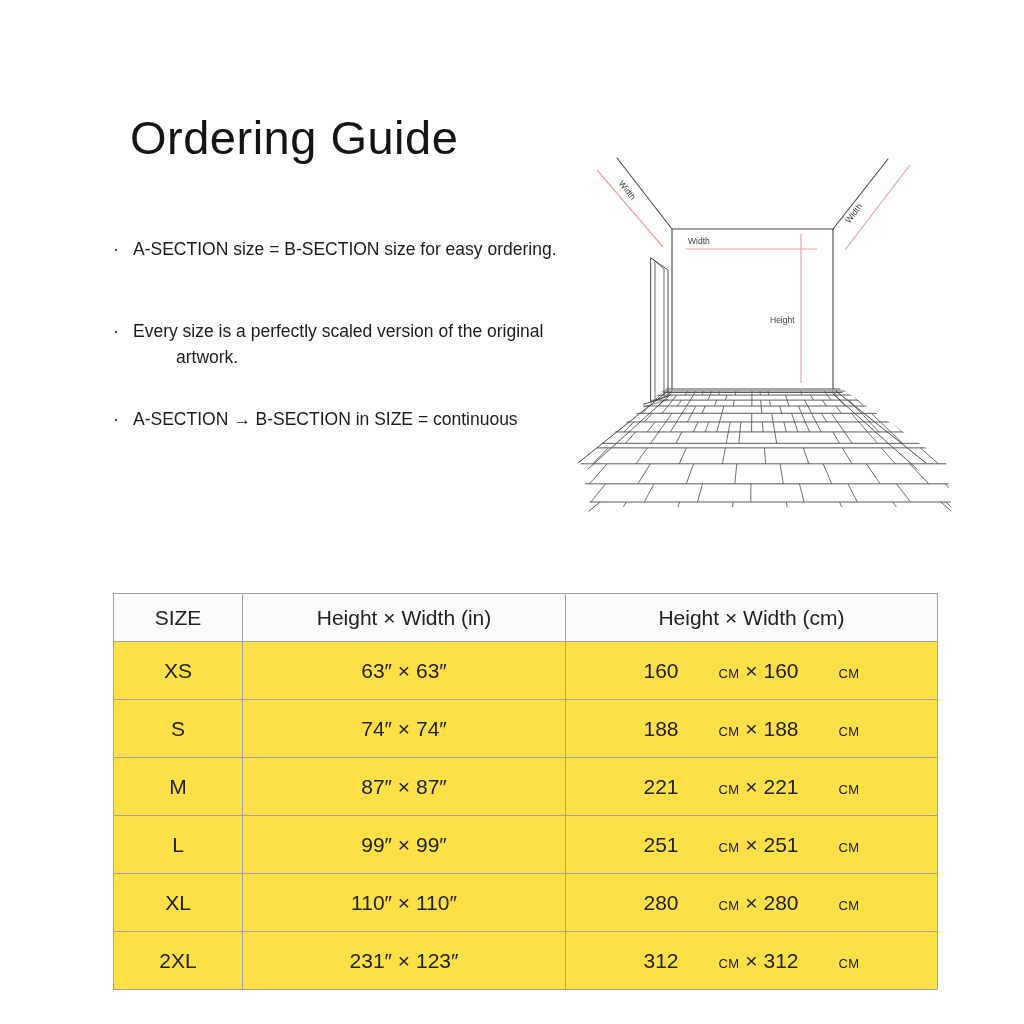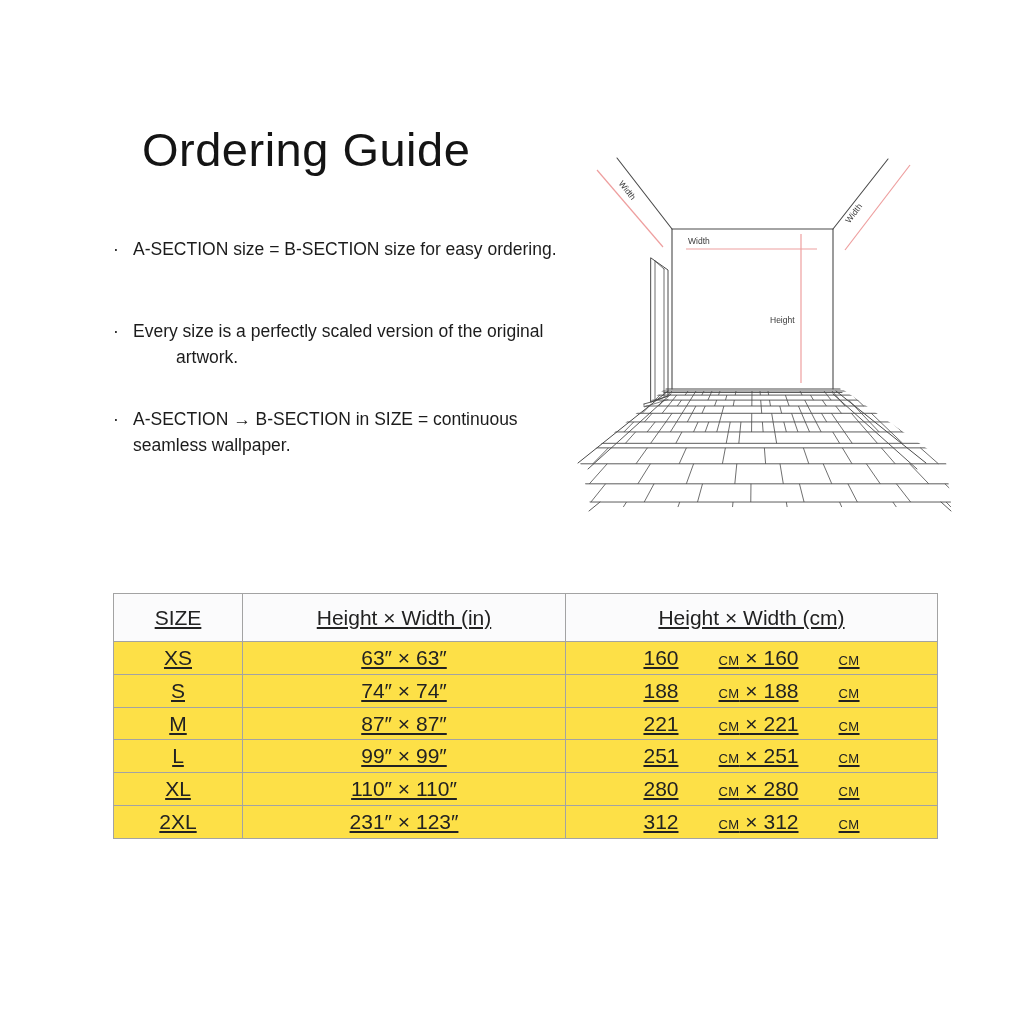--- a/index.html
+++ b/index.html
@@ -1,27 +1,27 @@
 <!DOCTYPE html>
 <html><head>
 <meta charset="utf-8">
 <style>
   html,body{margin:0;padding:0;background:#fff;}
   .canvas{position:relative;width:1024px;height:1024px;background:#ffffff;overflow:hidden;
           font-family:"Liberation Sans","DejaVu Sans",sans-serif;color:#1f1f1f;}
-  .title{position:absolute;left:130px;top:110px;margin:12px;font-size:47px;font-weight:400;
+  .title{position:absolute;left:130px;top:110px;margin:0;font-size:47px;font-weight:400;
          letter-spacing:.5px;color:#141414;white-space:nowrap;}
   .bullet{position:absolute;left:113px;display:flex;font-size:17.5px;line-height:26px;color:#1c1c1c;}
   .bullet .dot{flex:0 0 20px;width:20px;}
   .b0{top:236px;} .b1{top:318px;} .b2{top:406px;}
   .bullet.b1 .line:nth-child(2){padding-left:7px;margin-left:36px;}
   .diagram{position:absolute;left:555px;top:130px;width:400px;height:390px;}
-  .size-table{position:absolute;left:113px;top:593px;width:824px;height:246px;
+  .size-table{position:absolute;left:113px;top:593px;width:824px;height:397px;
               border-collapse:collapse;table-layout:fixed;text-align:center;
-              font-size:21px;color:#222222;text-decoration:underline;}
+              font-size:21px;color:#222222;}
   .size-table th,.size-table td{border:1px solid #a3a3a3;font-weight:400;padding:0;}
   .size-table th{background:#fbfbfc;height:47px;}
   .size-table td{background:#fde047;}
   .unit{font-size:13px;letter-spacing:.4px;margin-left:40px;}
   svg text{font-family:"Liberation Sans","DejaVu Sans",sans-serif;}
 </style>
 </head>
 <body>
 
 <div class="canvas">
@@ -38,21 +38,20 @@
     <span class="dot">·</span>
     <div class="lines" id="blines1">
         <div class="line">Every size is a perfectly scaled version of the original</div>
         <div class="line">artwork.</div>
       </div>
   </div>
   <div class="bullet b2">
     <span class="dot">·</span>
     <div class="lines" id="blines2">
         <div class="line">A-SECTION → B-SECTION in SIZE = continuous</div>
-        <div class="line">seamless wallpaper.</div>
       </div>
   </div>
 
   <div class="diagram">
     <svg viewBox="555 130 400 390" width="400" height="390">
       <defs>
         <clipPath id="floorclip">
           <polygon points="668,386 838,386 946,462 952,512 592,512 580,462"></polygon>
         </clipPath>
       </defs>

